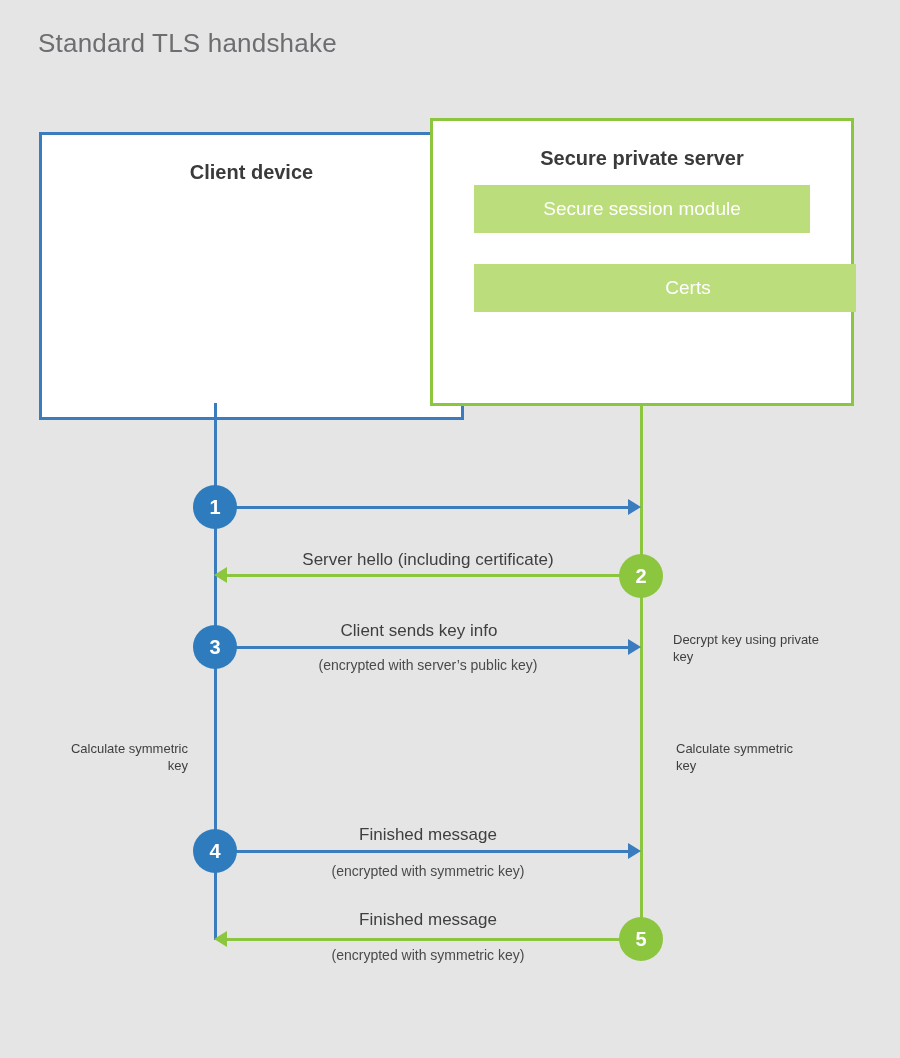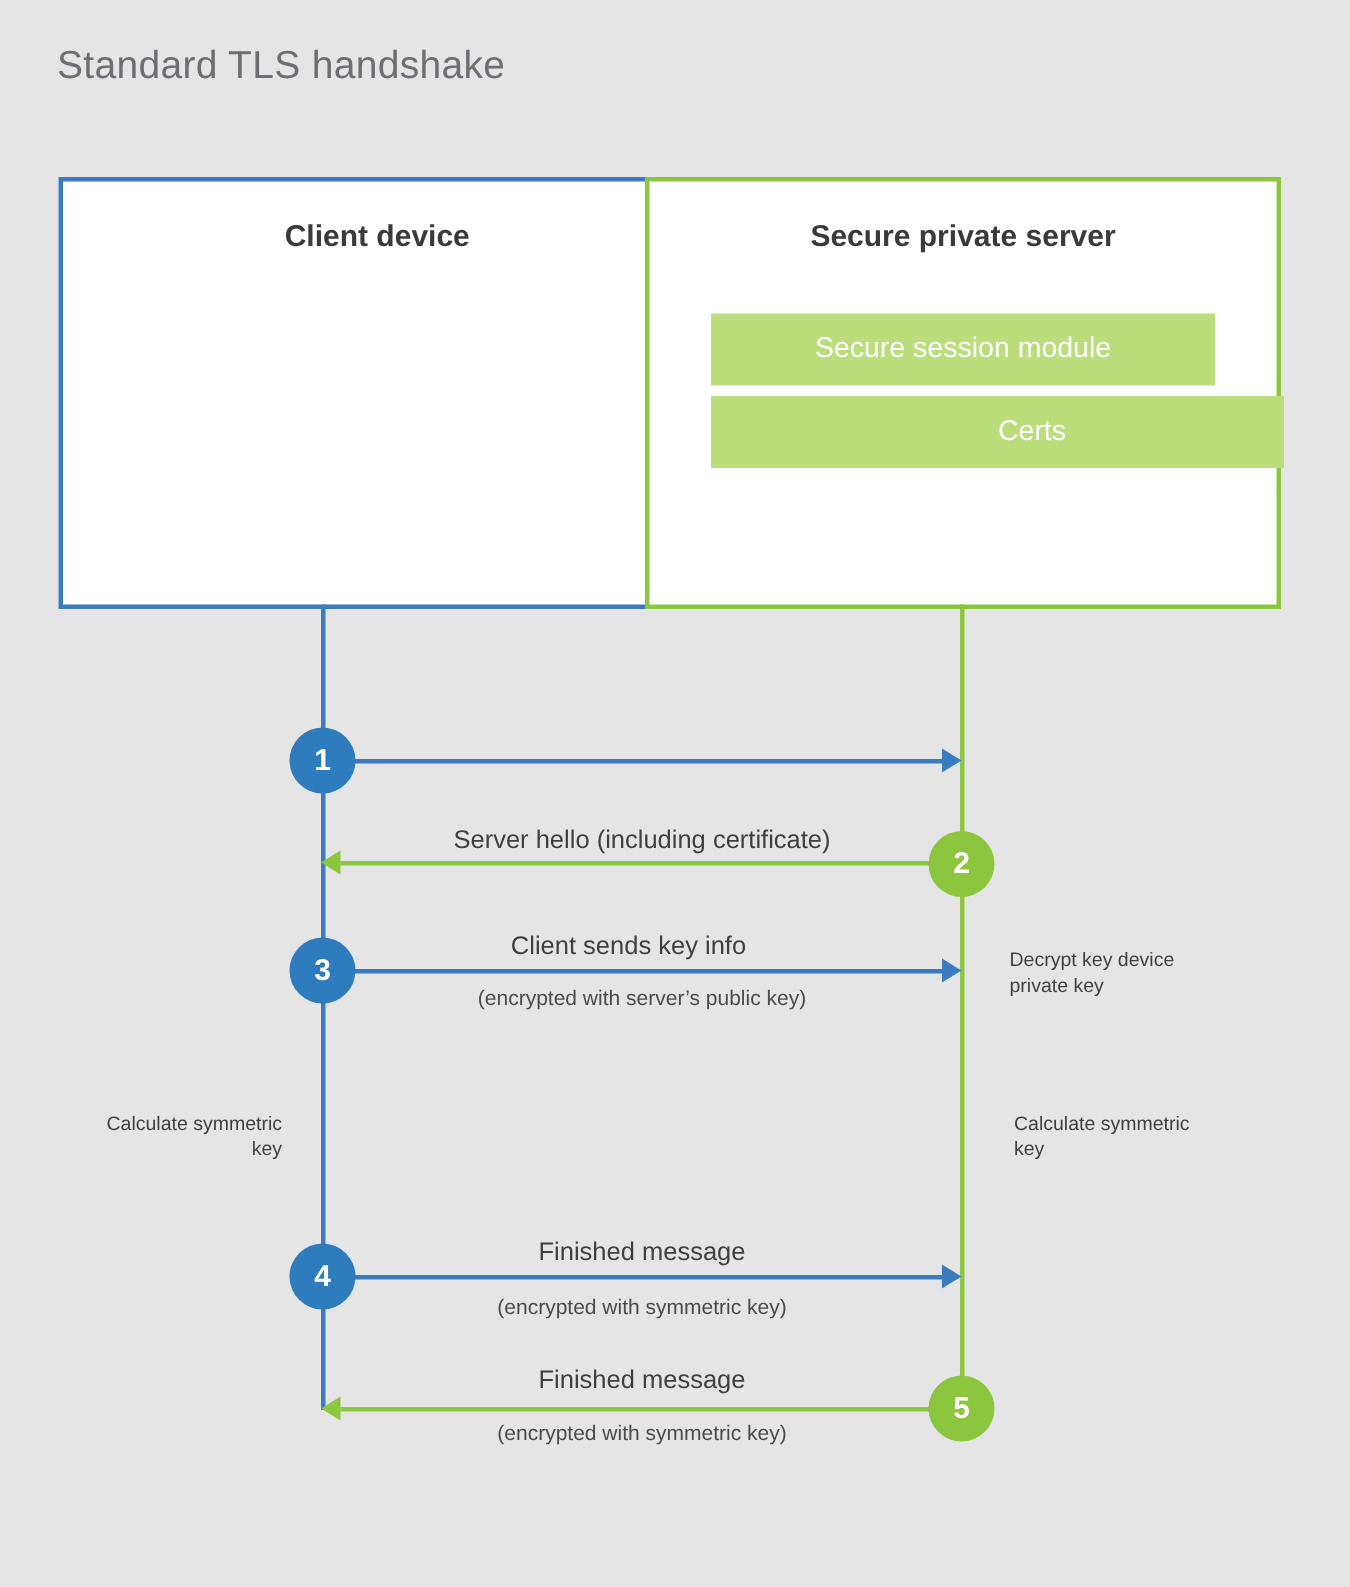--- a/index.html
+++ b/index.html
@@ -32,21 +32,21 @@
   }
 
   
   .party-box {
     position: absolute;
     background: #ffffff;
     box-sizing: border-box;
   }
   .party-box.client {
     left: 39px;
-    top: 118px;
+    top: 132px;
     width: 425px;
     height: 288px;
     border: 3px solid #3b7cbf;
   }
   .party-box.server {
     left: 430px;
     top: 118px;
     width: 424px;
     height: 288px;
     border: 3px solid #8cc63f;
@@ -90,21 +90,21 @@
     background: #bcdd7c;
     display: flex;
     align-items: center;
     justify-content: center;
   }
   .server-bar-label {
     color: #ffffff;
     font-size: 19px;
     font-weight: 400;
   }
-  .server-bar.b0 { top: 88px; }
+  .server-bar.b0 { top: 64px; }
   .server-bar.b1 { top: 143px; padding-left: 46px; }
   .server-bar.b2 { top: 206px; }
 
   
   .lifeline {
     position: absolute;
     width: 3px;
   }
   .lifeline.client  { left: 214px; top: 403px; height: 537px; background: #3b7cbf; }
   .lifeline.server  { left: 640px; top: 403px; height: 537px; background: #8cc63f; }
@@ -210,21 +210,21 @@
   </div>
 
   <div class="msg-label" style="left:206px; top:621px; width:426px;">Client sends key info</div>
   <div class="msg-line blue" style="left:215px; top:646px; width:414px;"></div>
   <div class="arrow-head right blue" style="left:628px; top:639px;"></div>
   <div class="msg-sub" style="left:215px; top:657px; width:426px;">(encrypted with server’s public key)</div>
   <div class="step-circle blue" style="left:193px; top:625px;">
     <span>3</span>
   </div>
 
-  <div class="note left-align" style="left:673px; top:631px; width:150px;">Decrypt key device private key</div>
+  <div class="note left-align" style="left:673px; top:631px; width:150px;">Decrypt key using private key</div>
 
   <div class="note right-align" style="left:60px; top:740px; width:128px;">Calculate symmetric key</div>
   <div class="note left-align" style="left:676px; top:740px; width:140px;">Calculate symmetric key</div>
 
   <div class="msg-label" style="left:215px; top:825px; width:426px;">Finished message</div>
   <div class="msg-line blue" style="left:215px; top:850px; width:414px;"></div>
   <div class="arrow-head right blue" style="left:628px; top:843px;"></div>
   <div class="msg-sub" style="left:215px; top:863px; width:426px;">(encrypted with symmetric key)</div>
   <div class="step-circle blue" style="left:193px; top:829px;">
     <span>4</span>

